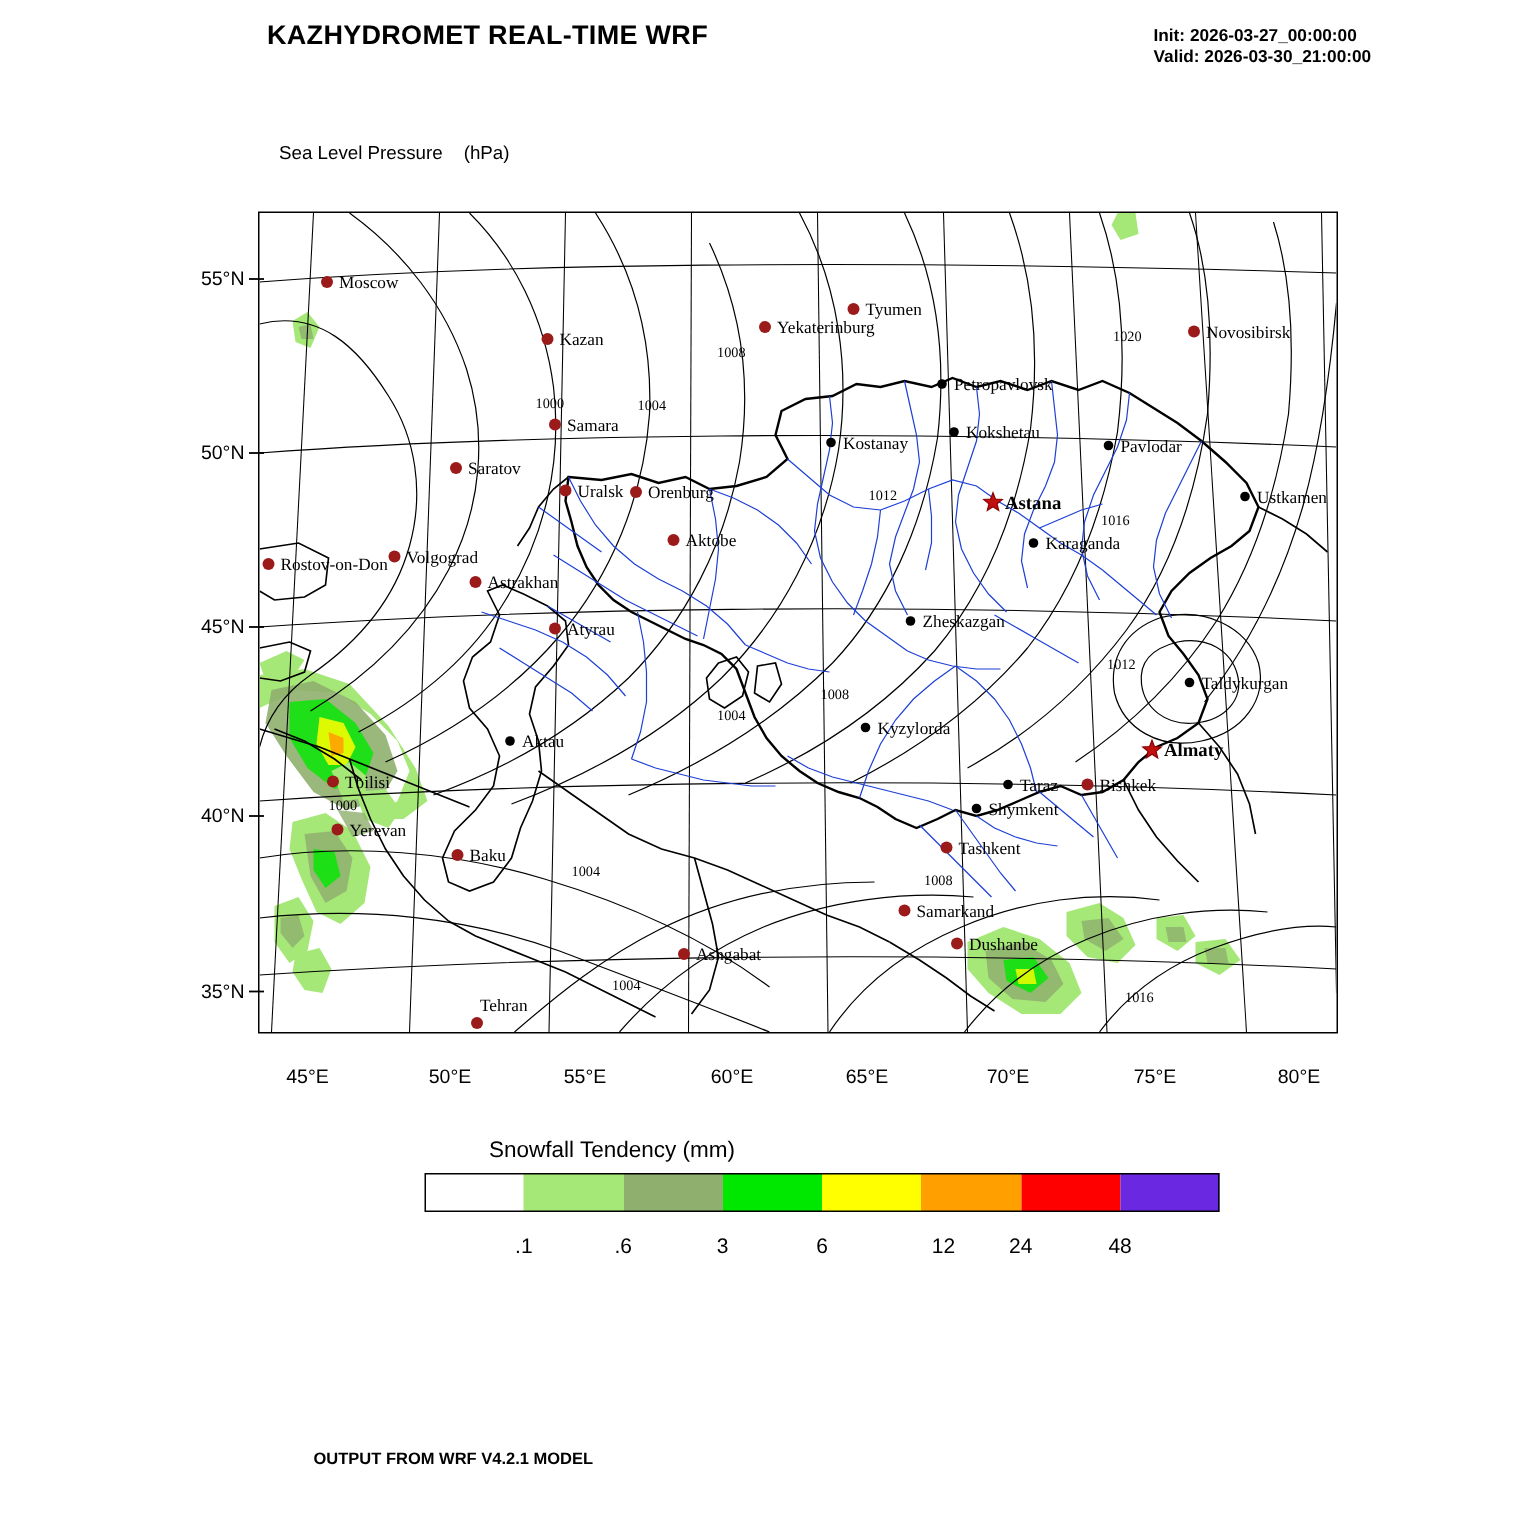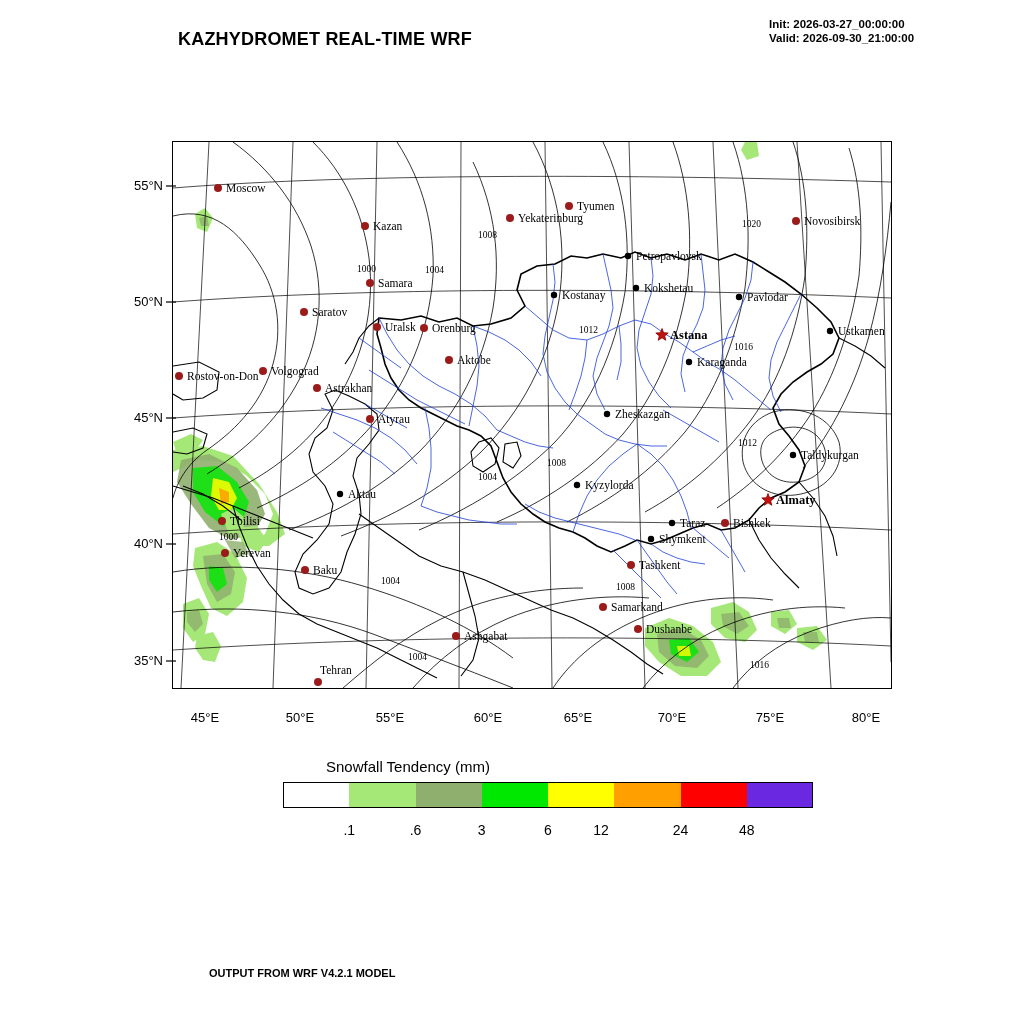--- a/index.html
+++ b/index.html
@@ -8,21 +8,21 @@
     background:#ffffff;
     font-family:"Liberation Sans",sans-serif;
     color:#000;
     position:relative;
     overflow:hidden;
   }
   .abs{position:absolute;}
 
   
   #main-title{
-    left:178px;top:29px;
+    left:178px;top:13px;
     font-size:18px;font-weight:bold;letter-spacing:.2px;
   }
   #init-block{
     left:737px;top:17px;
     font-size:11.5px;font-weight:bold;line-height:14px;margin-left:32px;
   }
   #subtitle-block{
     left:186px;top:94px;
     font-size:12.5px;line-height:16px;
   }
@@ -65,24 +65,27 @@
     font-size:11px;font-weight:bold;line-height:14px;margin-left:28px;
   }
 </style>
 </head>
 <body>
 
 <div class="abs" id="main-title">KAZHYDROMET REAL-TIME WRF</div>
 
 <div class="abs" id="init-block">
   <div>Init: 2026-03-27_00:00:00</div>
-  <div>Valid: 2026-09-30_21:00:00</div>
+  <div>Valid: 2026-03-30_21:00:00</div>
 </div>
 
 <div class="abs" id="subtitle-block">
+  <div>
+    <span>Sea Level Pressure</span><span class="sp"></span><span>(hPa)</span>
+  </div>
 </div>
 
 <div class="abs" id="map-frame">
   <svg width="718" height="546" viewBox="0 0 718 546" xmlns="http://www.w3.org/2000/svg">
 
     <g>
 
       <path d="M0 330 L26 318 L52 320 L74 334 L92 352 L100 372 L92 392 L74 404 L96 404 L112 392 L104 370 L86 342 L60 314 L30 304 L0 308 Z" fill="#a6e878"></path>
       <path d="M8 318 L36 312 L64 326 L84 348 L92 372 L80 392 L58 398 L36 386 L18 362 L4 340 Z" fill="#8faf6e" opacity="0.9"></path>
       <path d="M20 326 L44 324 L64 340 L76 360 L70 378 L50 384 L32 370 L20 350 Z" fill="#00e800" opacity="0.8"></path>
@@ -434,20 +437,20 @@
     <div class="cb-cell" style="background: rgb(255, 160, 0); width: 66.25px;"></div>
     <div class="cb-cell" style="background: rgb(255, 0, 0); width: 66.25px;"></div>
     <div class="cb-cell" style="background: rgb(106, 40, 224); width: 66.25px;"></div>
   </div>
 <div class="abs" id="cb-outline"></div>
 <div class="abs" id="cb-ticks">
     <div class="cb-tick" style="left: 46.25px;">.1</div>
     <div class="cb-tick" style="left: 112.5px;">.6</div>
     <div class="cb-tick" style="left: 178.75px;">3</div>
     <div class="cb-tick" style="left: 245px;">6</div>
-    <div class="cb-tick" style="left: 298px;">12</div>
+    <div class="cb-tick" style="left: 326px;">12</div>
     <div class="cb-tick" style="left: 377.5px;">24</div>
     <div class="cb-tick" style="left: 443.75px;">48</div>
   </div>
 
 <div class="abs" id="footer">
   <div>OUTPUT FROM WRF V4.2.1 MODEL</div>
 </div>
 
 </body></html>

